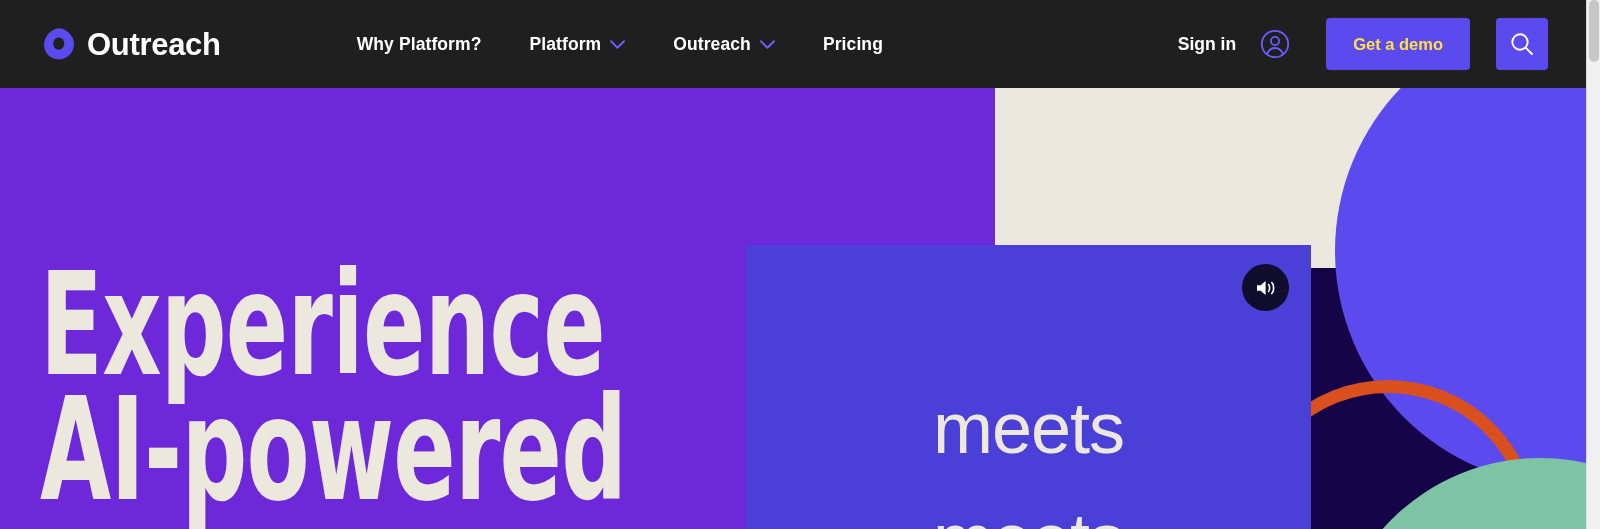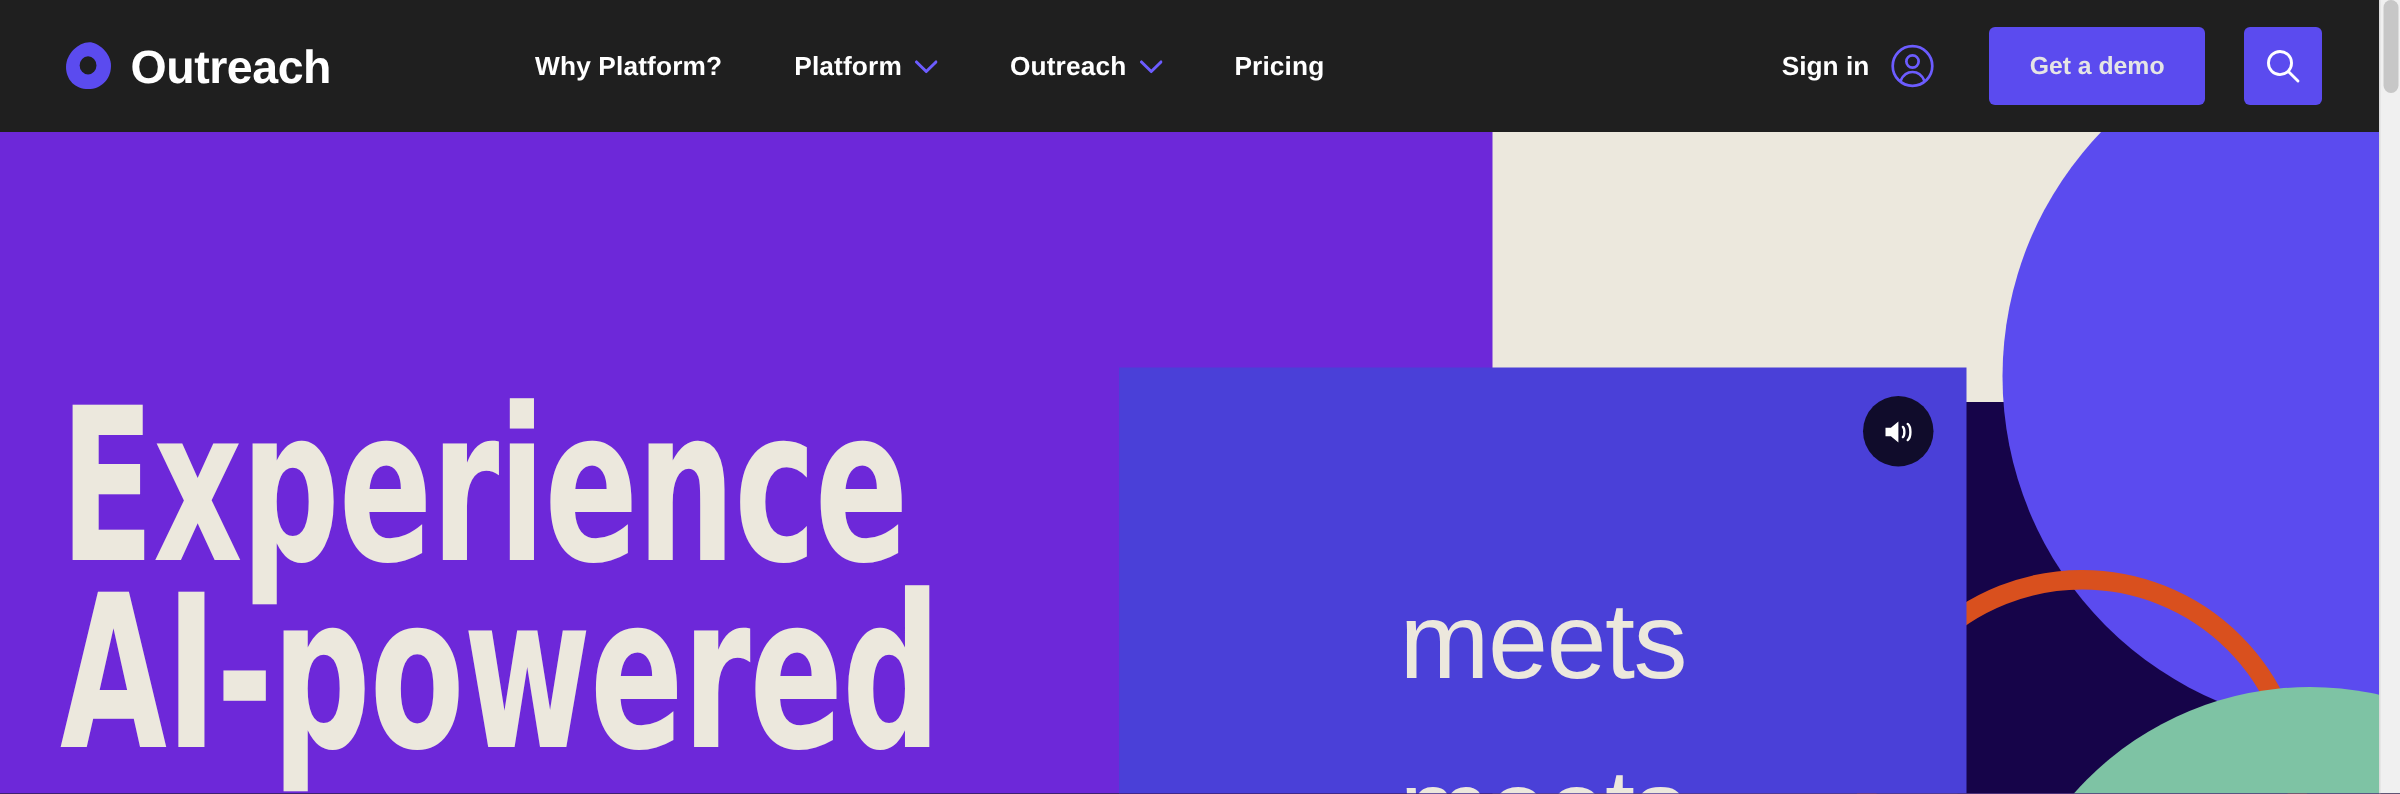--- a/index.html
+++ b/index.html
@@ -74,33 +74,33 @@
   }
 
   .nav-right {
     display: flex;
     align-items: center;
     margin-left: auto;
   }
   .signin {
     display: flex;
     align-items: center;
-    gap: 14px;
+    gap: 24px;
     color: #ffffff;
     font-size: 17.5px;
     font-weight: 600;
     cursor: pointer;
     white-space: nowrap;
   }
   .avatar-icon { width: 30px; height: 30px; display: block; flex: none; }
 
   .demo-btn {
     margin-left: 36px;
     background: #5B4BEF;
-    color: #e5e5e5;
+    color: #fde047;
     font-size: 16.5px;
     font-weight: 700;
     border: none;
     border-radius: 4px;
     height: 52px;
     padding: 0 27px;
     cursor: pointer;
     font-family: "Liberation Sans", sans-serif;
     white-space: nowrap;
   }

